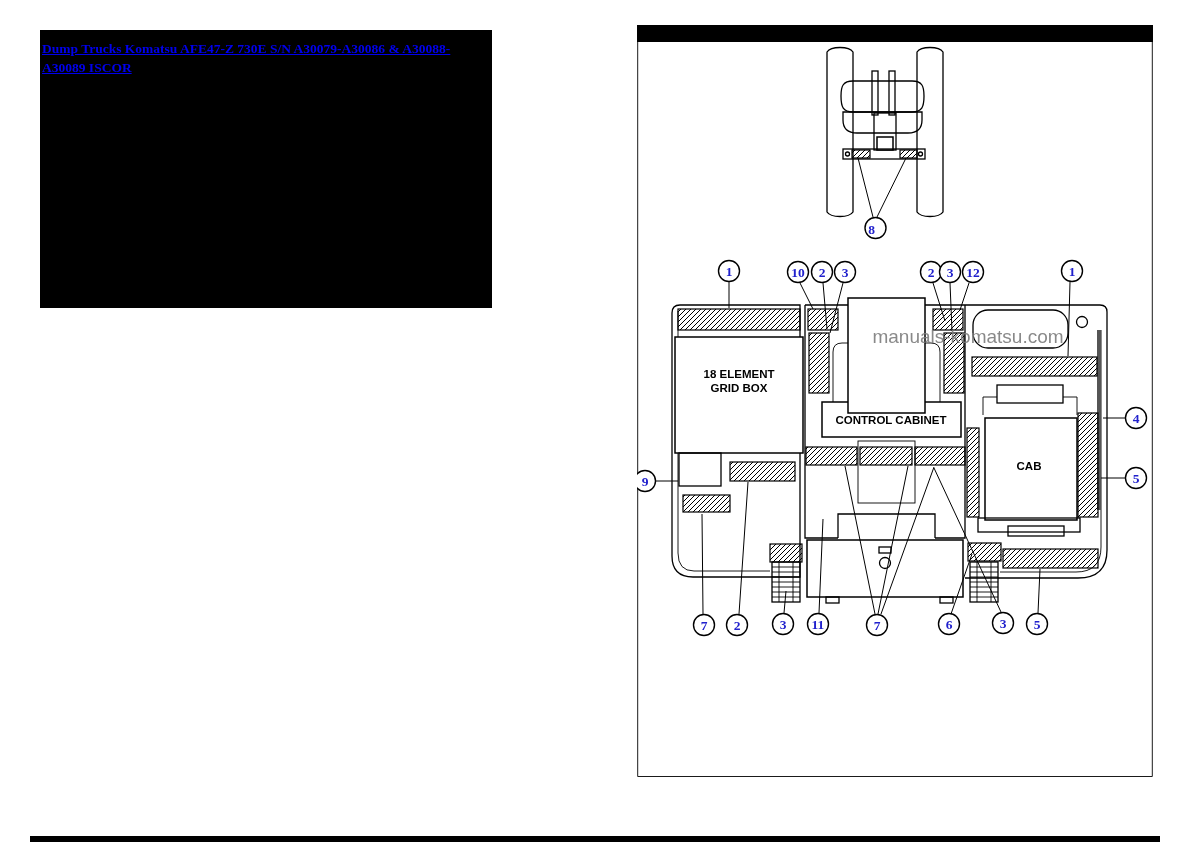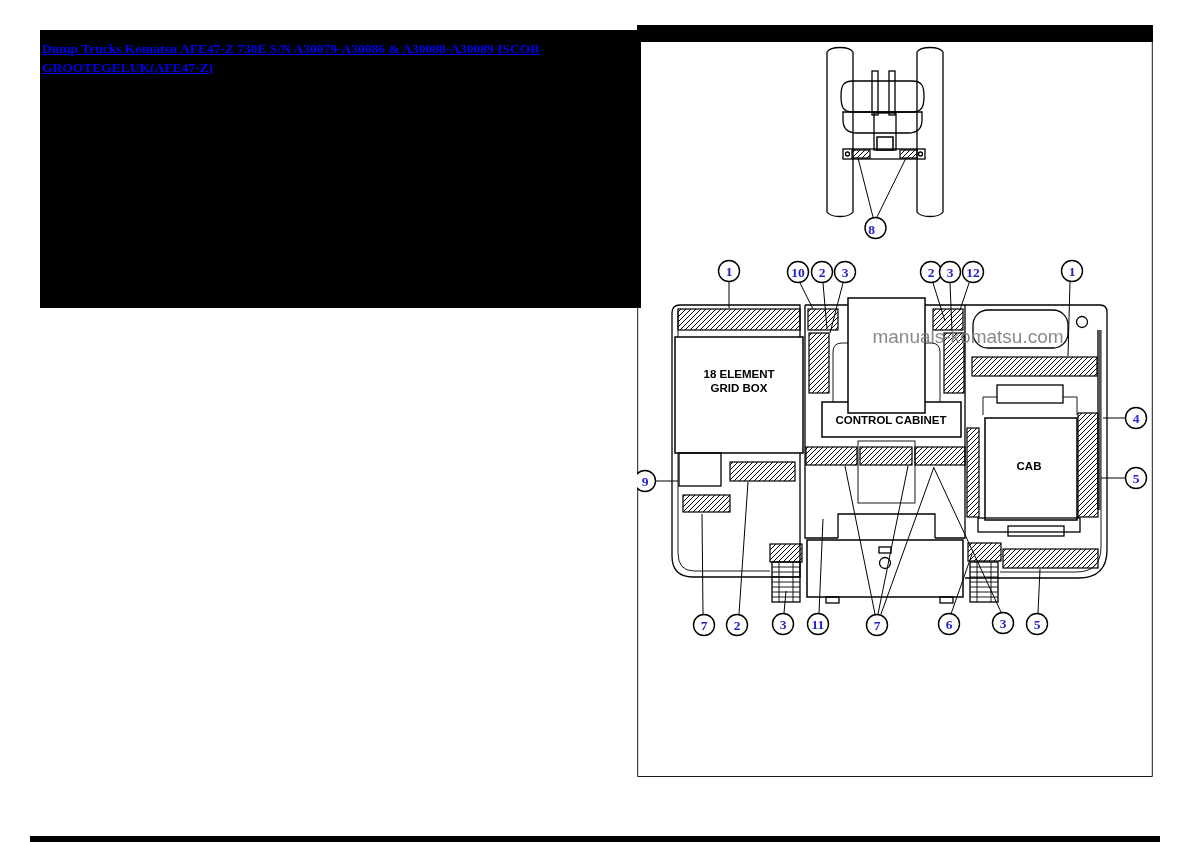--- a/index.html
+++ b/index.html
@@ -1,18 +1,18 @@
 <!DOCTYPE html>
 <html><head>
 <meta charset="utf-8">
 <style>
   html,body{margin:0;padding:0;}
   body{width:1190px;height:842px;background:#fff;position:relative;overflow:hidden;
        font-family:"Liberation Sans",sans-serif;}
-  .blackbox{position:absolute;left:40px;top:30px;width:601px;height:278px;background:#000;
+  .blackbox{position:absolute;left:40px;top:30px;width:452px;height:278px;background:#000;
             box-sizing:border-box;padding:9px 4px 0 2px;}
   a.doclink{color:#0000EE;font-family:"Liberation Serif",serif;font-weight:bold;
             font-size:13.5px;line-height:19px;text-decoration:underline;display:block;cursor:pointer;}
   a.doclink span{display:block;}
   .topbar{position:absolute;left:637px;top:25px;width:516px;height:17px;background:#000;}
   .bottombar{position:absolute;left:30px;top:836px;width:1130px;height:6px;background:#000;}
   .diagram-svg{position:absolute;left:637px;top:42px;width:516px;height:740px;}
   
   .ol{fill:none;stroke:#000;stroke-width:1.3px;}
   .wb{fill:#fff;stroke:#000;stroke-width:1.5px;}
@@ -26,21 +26,20 @@
         fill:#2121CD;text-anchor:middle;}
   .wm{font-family:"Liberation Sans",sans-serif;font-size:19px;fill:#7D7D7D;
       text-anchor:middle;opacity:0.9;}
 </style>
 </head>
 <body>
 
 <div class="blackbox">
   <a class="doclink">
     <span>Dump Trucks Komatsu AFE47-Z 730E S/N A30079-A30086 &amp; A30088-A30089 ISCOR</span>
-    <span>GROOTEGELUK(AFE47-Z)</span>
   </a>
 </div>
 
 <div class="topbar"></div>
 
 <svg class="diagram-svg" viewBox="637 42 516 740">
   <defs>
     <pattern id="hx" patternUnits="userSpaceOnUse" width="5" height="5">
       <path d="M -1,1 L 1,-1 M 0,5 L 5,0 M 4,6 L 6,4" stroke="#000" stroke-width="1" fill="none"></path>
     </pattern>

